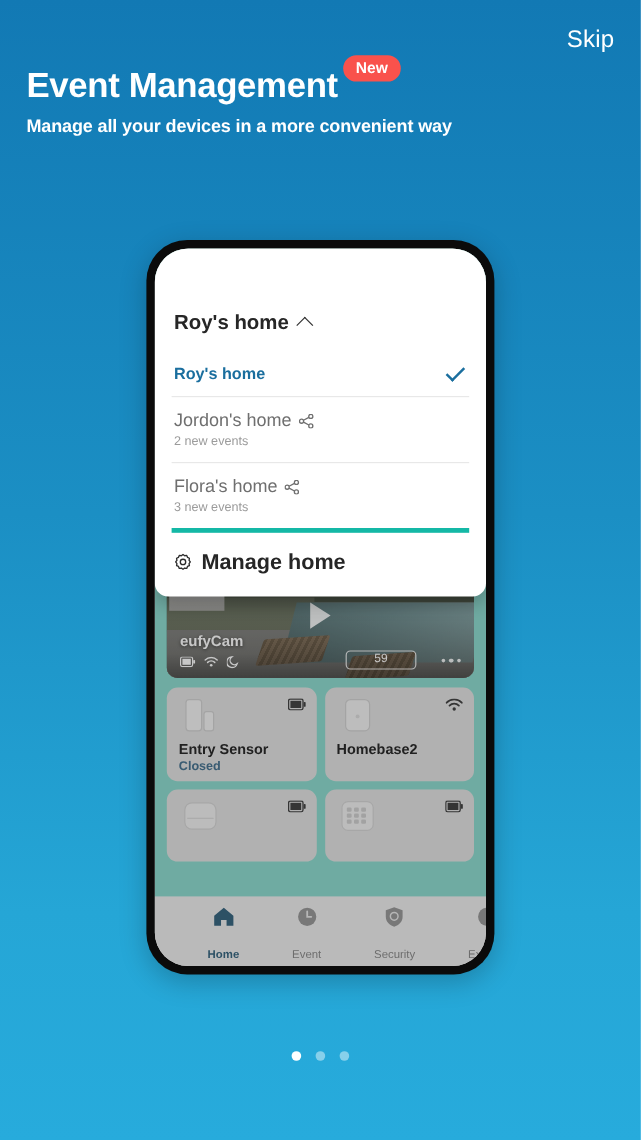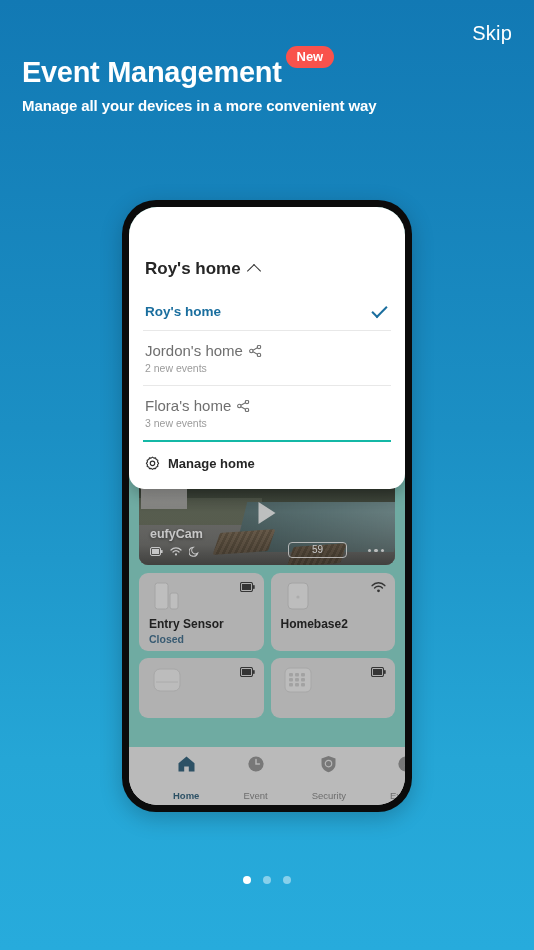--- a/index.html
+++ b/index.html
@@ -187,55 +187,56 @@
   .panel {
     position: absolute; left: 0; top: 0;
     width: 276px;
     background: #ffffff;
     border-bottom-left-radius: 15px;
     border-bottom-right-radius: 15px;
     border-top-left-radius: 28px;
     border-top-right-radius: 28px;
     box-shadow: 0 6px 14px rgba(0,0,0,.22);
     padding: 0 14px 16px;
+    border-radius: 11px;
   }
   .panel-title {
     display: flex; align-items: center; gap: 8px;
     padding: 52px 0 14px 2px;
     font-size: 17px; font-weight: bold; color: #262626;
   }
   .chev-up {
     width: 10px; height: 10px;
     border-left: 1.8px solid #2f2f2f;
     border-top: 1.8px solid #2f2f2f;
     transform: rotate(45deg); margin-top: 3px;
   }
   .home-row {
     position: relative;
     padding: 11px 2px 11px 2px;
     border-bottom: 1px solid #e8e8e8;
   }
-  .home-row.last { border-bottom: 2px solid #14b8a6; }
+  .home-row.last { border-bottom: 4px solid #14b8a6; }
   .home-row.selected .row-name { color: #1A6E9E; font-weight: bold; font-size: 13.5px; }
   .row-name {
     font-size: 15px; color: #6f6f6f;
     display: flex; align-items: center; gap: 6px;
   }
   .row-sub { font-size: 10.5px; color: #9b9b9b; margin-top: 3px; }
   .check {
     position: absolute; right: 4px; top: 13px;
     width: 15px; height: 8px;
     border-left: 2px solid #1A6E9E;
     border-bottom: 2px solid #1A6E9E;
     transform: rotate(-45deg);
   }
   .manage {
     display: flex; align-items: center; gap: 8px;
     padding: 14px 2px 2px;
-    font-size: 13px; font-weight: bold; color: #262626; text-align: center;
+    font-size: 18px; font-weight: bold; color: #262626; text-align: center;
   }
 
   
   .dots {
     position: absolute; left: 0; right: 0; top: 876px;
     display: flex; justify-content: center; gap: 12px;
   }
   .dots span {
     width: 8px; height: 8px; border-radius: 50%;
     background: rgba(255,255,255,.45); display: block;

